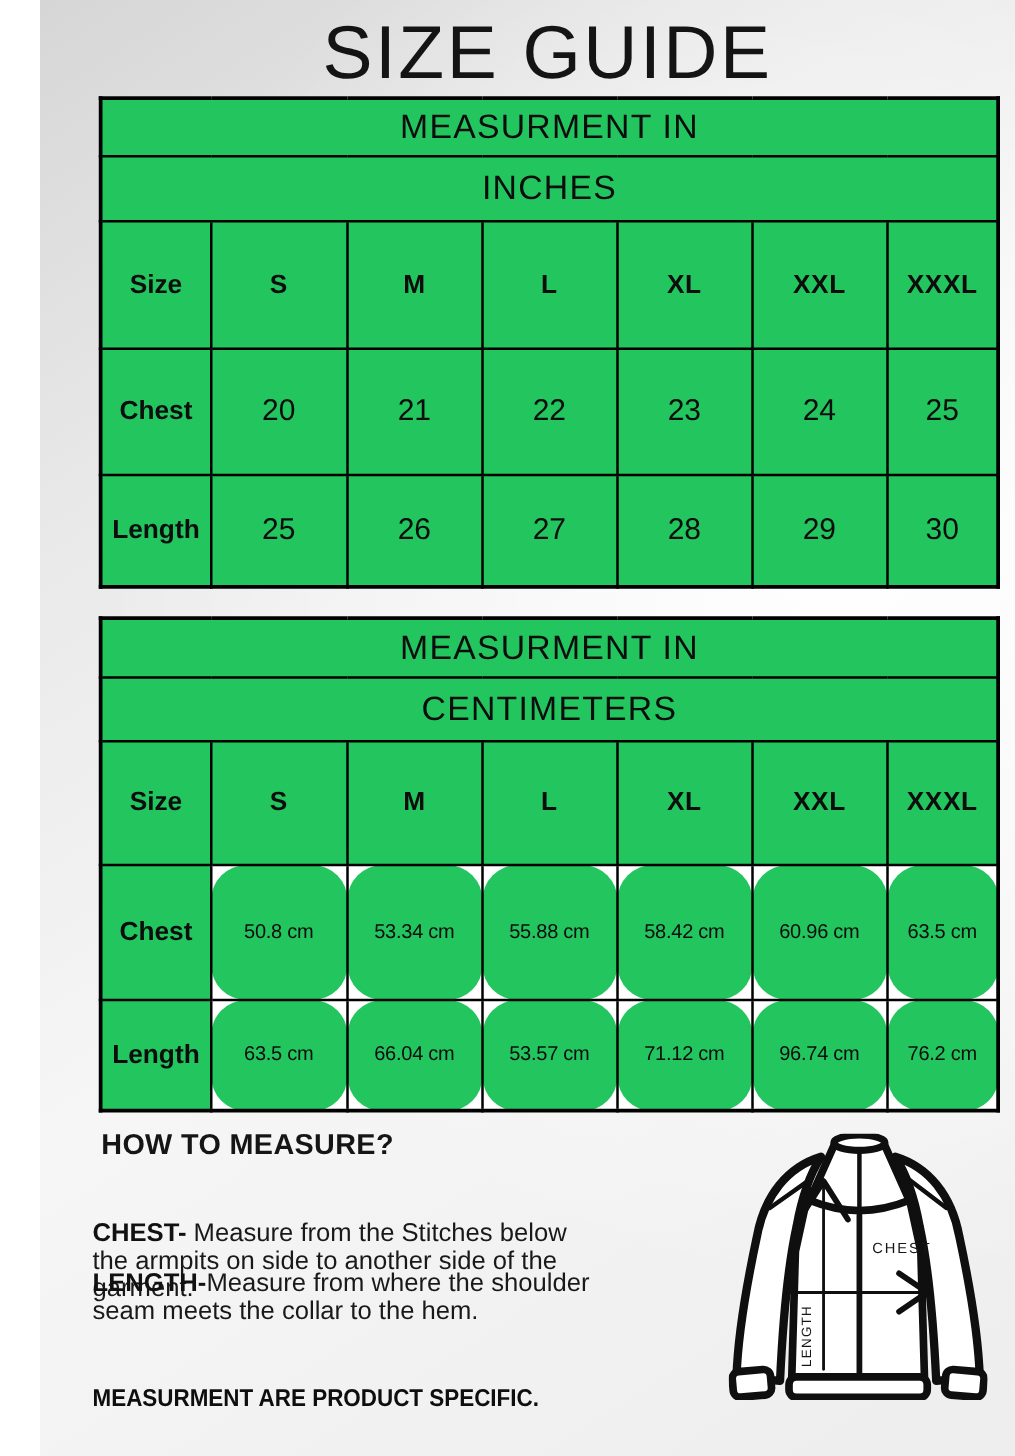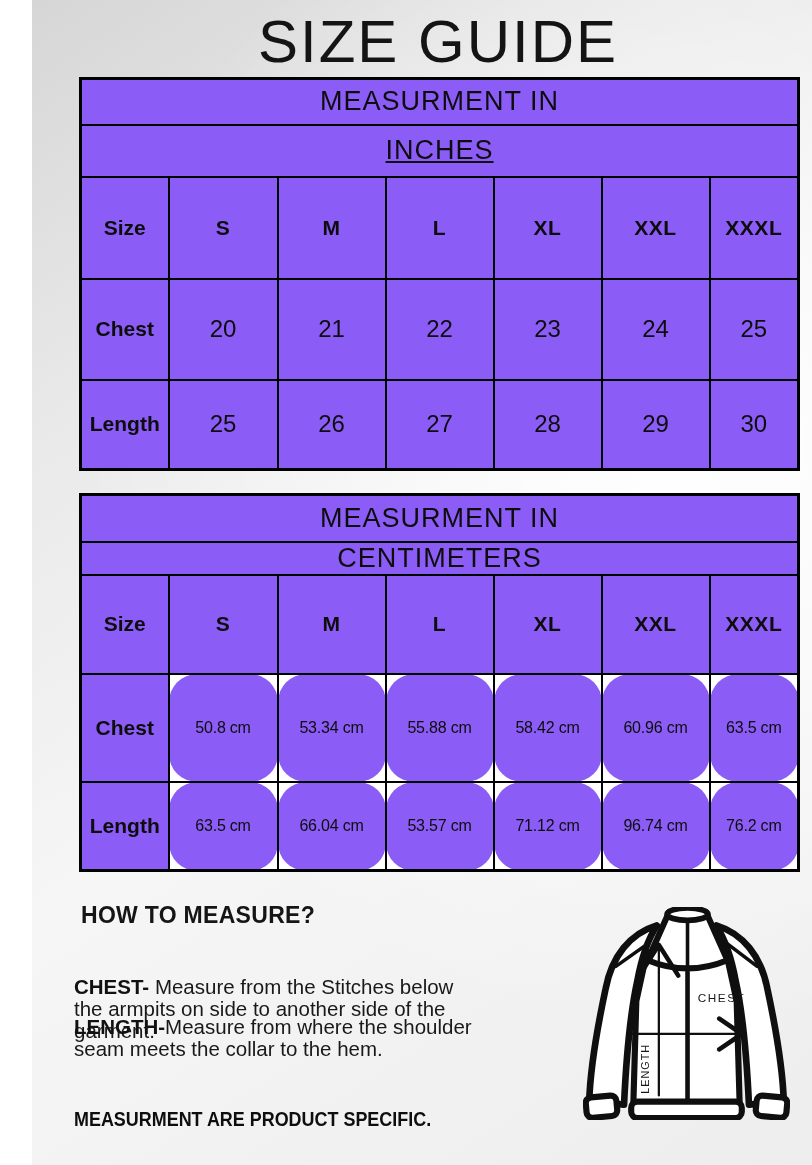--- a/index.html
+++ b/index.html
@@ -18,27 +18,27 @@
     letter-spacing:2px; color:#141414;
   }
   table.size-table {
     position:absolute; left:47px; width:718px;
     border-collapse:collapse; table-layout:fixed;
     border:3px solid #000; background:#fff;
   }
   .t1 { top:77px; }
   .t2 { top:493px; }
   .size-table td {
-    border:2.5px solid #000; background:#8b5cf6; text-align:center;
+    border:2.5px solid #000; background:#22c55e; text-align:center;
     vertical-align:middle; padding:0; color:#0d0d0d;
   }
-  .t1 tr:nth-child(1){height:46px;} .t1 tr:nth-child(2){height:52px;text-decoration:underline;}
+  .t1 tr:nth-child(1){height:46px;} .t1 tr:nth-child(2){height:52px;}
   .t1 tr:nth-child(3){height:102px;} .t1 tr:nth-child(4){height:101px;}
   .t1 tr:nth-child(5){height:90px;}
-  .t2 tr:nth-child(1){height:47px;} .t2 tr:nth-child(2){height:33px;padding-left:35px;}
+  .t2 tr:nth-child(1){height:47px;} .t2 tr:nth-child(2){height:51px;padding-left:35px;}
   .t2 tr:nth-child(3){height:99px;} .t2 tr:nth-child(4){height:108px;}
   .t2 tr:nth-child(5){height:89px;}
   td.thead { font-size:27px; font-weight:500; letter-spacing:1px; }
   td.lbl { font-weight:bold; font-size:21px; }
   td.col { font-weight:bold; font-size:21px; letter-spacing:0.5px; }
   td.val { font-size:24px; font-weight:400; }
   .t2 td.val { font-size:16px; letter-spacing:-0.2px;border-radius:28px; }
   .howto-heading {
     position:absolute; left:49px; top:902px;
     font-size:23px; font-weight:bold; letter-spacing:0.3px; color:#151515;

